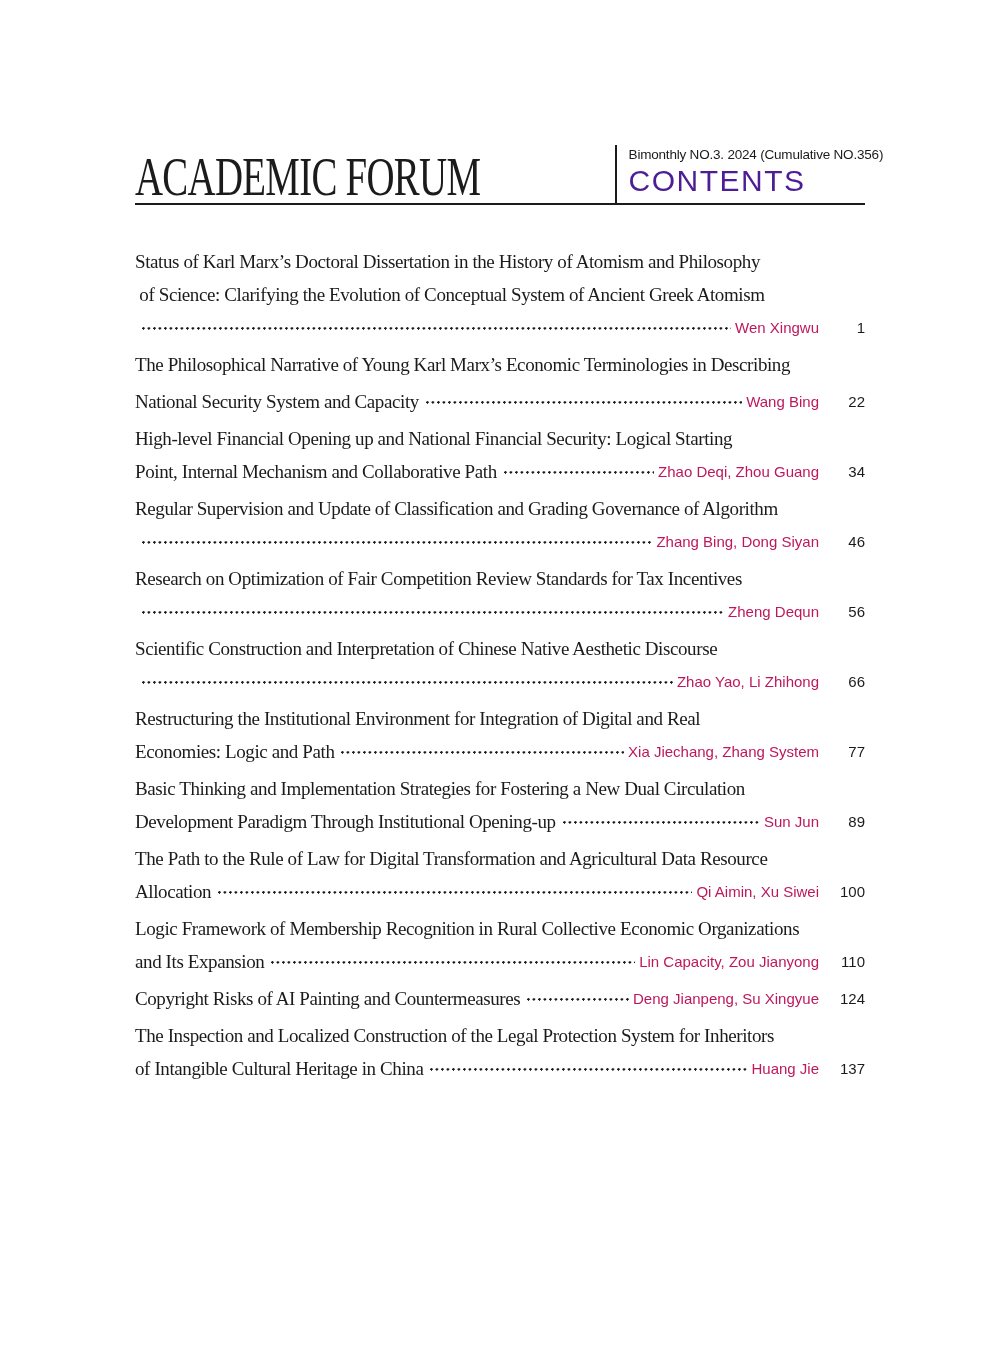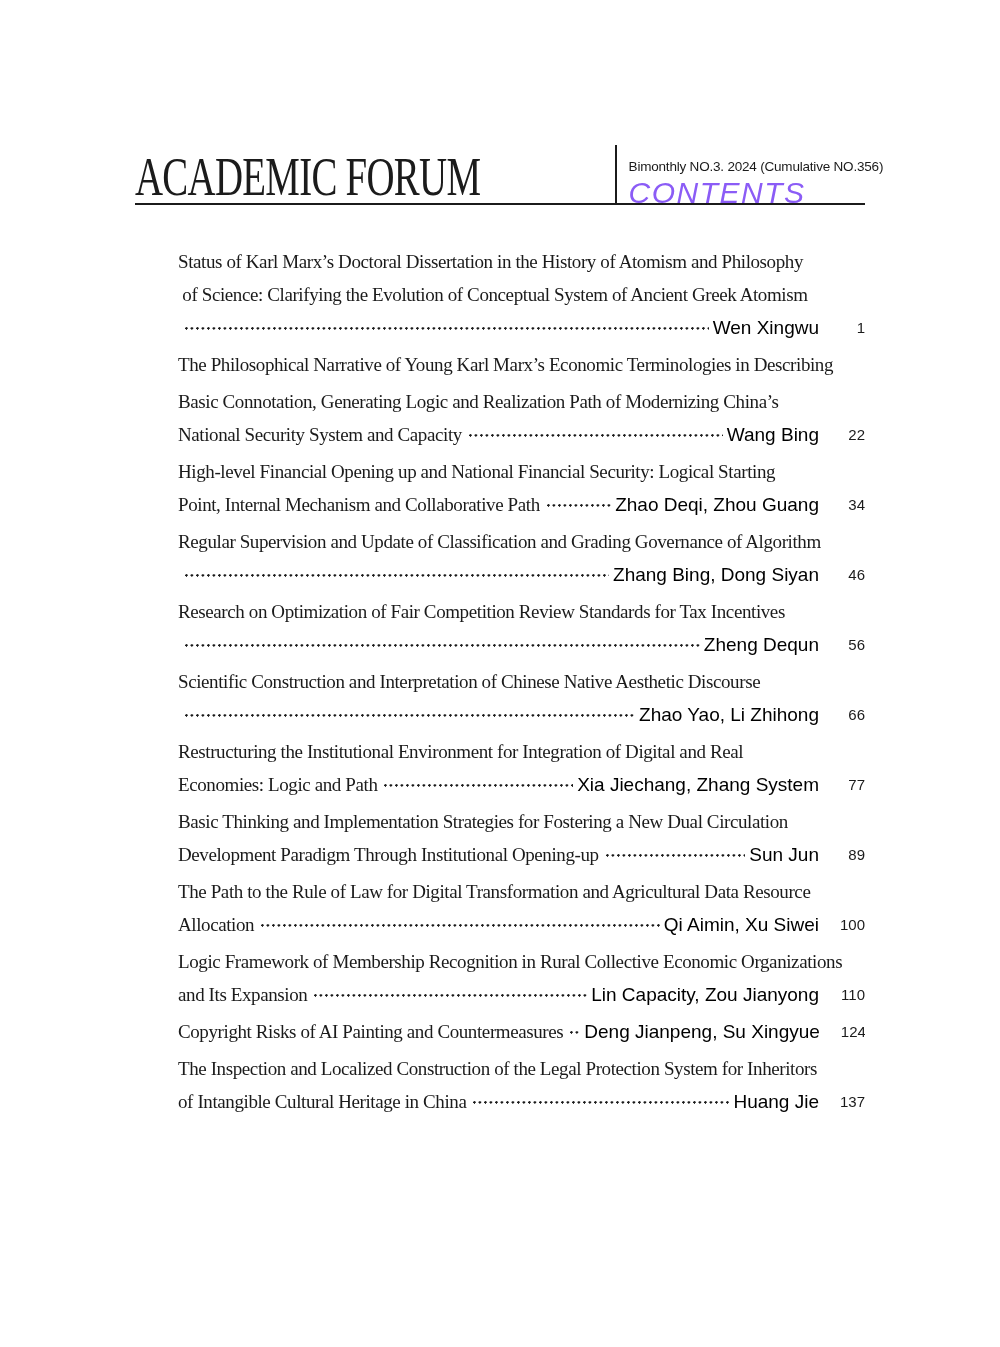--- a/index.html
+++ b/index.html
@@ -49,46 +49,44 @@
     padding-left: 12px;
     display: flex;
     flex-direction: column;
     justify-content: flex-start;
     font-family: "Liberation Sans", sans-serif;
   }
   .issue-info {
     font-size: 13.5px;
     letter-spacing: -0.2px;
     white-space: nowrap;
-    margin-top: 14px;
+    margin-top: 2px;
     color: #1b1b1b;
     text-align: center;
   }
   .contents-label {
     font-size: 30px;
     line-height: 34px;
     letter-spacing: 1.5px;
     margin-top: 2px;
-    color: #8b5cf6;
-    font-style: italic;
+    color: #4c1d95;
   }
   
   .toc {
     margin-top: 40px;
   }
   .entry {
     margin-bottom: 4px;
   }
   .line {
     display: flex;
     align-items: center;
     height: 33px;
     line-height: 33px;
     overflow: hidden;
-    margin-left: 43px;
   }
   .title-text {
     flex: 0 0 auto;
     font-family: "Liberation Serif", serif;
     font-size: 19px;
     letter-spacing: -0.4px;
     white-space: pre;
     color: #1b1b1b;
   }
   .title-text .italic {
@@ -108,23 +106,23 @@
     right: 0;
     top: 16px;
     height: 3px;
     background-image: radial-gradient(circle at 1.4px 1.4px, #1b1b1b 1.1px, transparent 1.4px);
     background-size: 5.5px 3px;
     background-repeat: repeat-x;
   }
   .authors {
     flex: 0 0 auto;
     font-family: "Liberation Sans", sans-serif;
-    font-size: 19px;
+    font-size: 15px;
     white-space: nowrap;
-    color: #000000;
+    color: #be185d;
   }
   .page-num {
     flex: 0 0 46px;
     text-align: right;
     font-family: "Liberation Sans", sans-serif;
     font-size: 15px;
     color: #1b1b1b;
   }
 </style>
 </head>
@@ -156,23 +154,20 @@
           <span class="page-num">1</span>
         </div>
       </div>
       <div class="entry">
         <div class="line">
           <span class="title-text"><span>The Philosophical Narrative of Young Karl Marx’s Economic Terminologies in Describing</span></span>
         </div>
       </div>
       <div class="entry">
         <div class="line">
-          <span class="title-text"><span>Basic Connotation, Generating Logic and Realization Path of Modernizing China’s</span></span>
-        </div>
-        <div class="line">
           <span class="title-text"><span>National Security System and Capacity</span></span>
           <span class="dots"></span>
           <span class="authors">Wang Bing</span>
           <span class="page-num">22</span>
         </div>
       </div>
       <div class="entry">
         <div class="line">
           <span class="title-text"><span>High-level Financial Opening up and National Financial Security: Logical Starting</span></span>
         </div>

